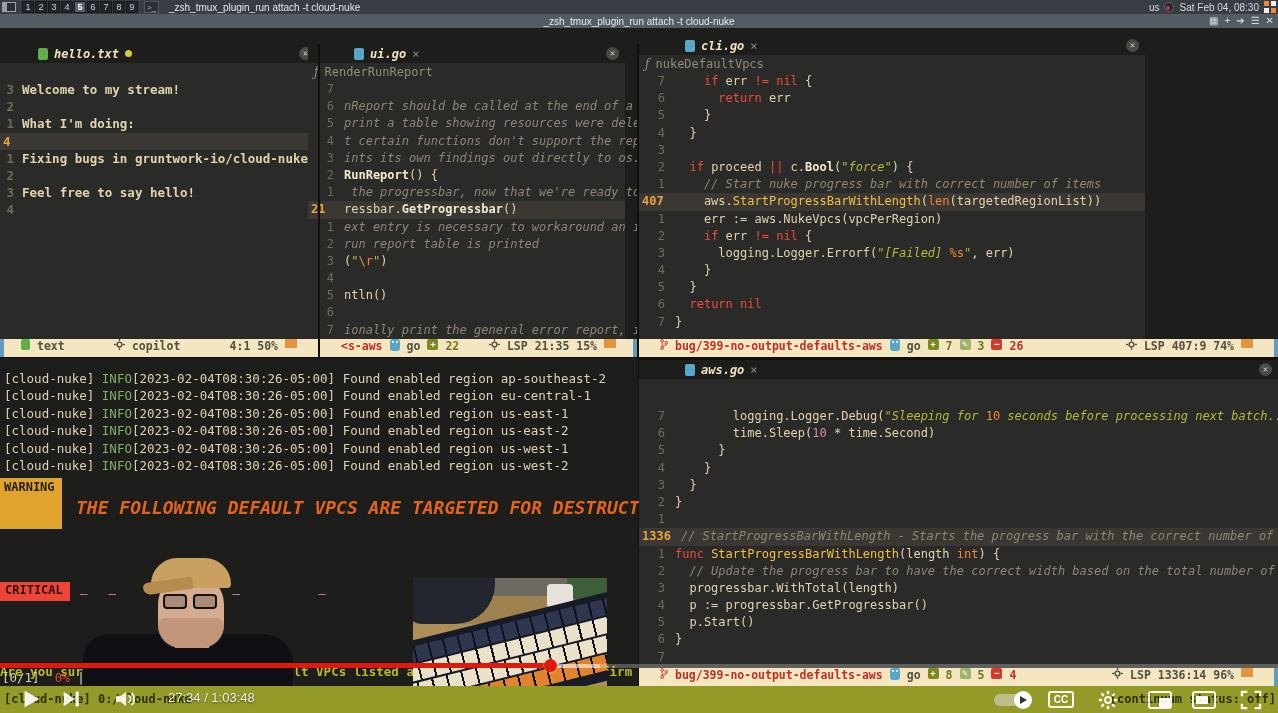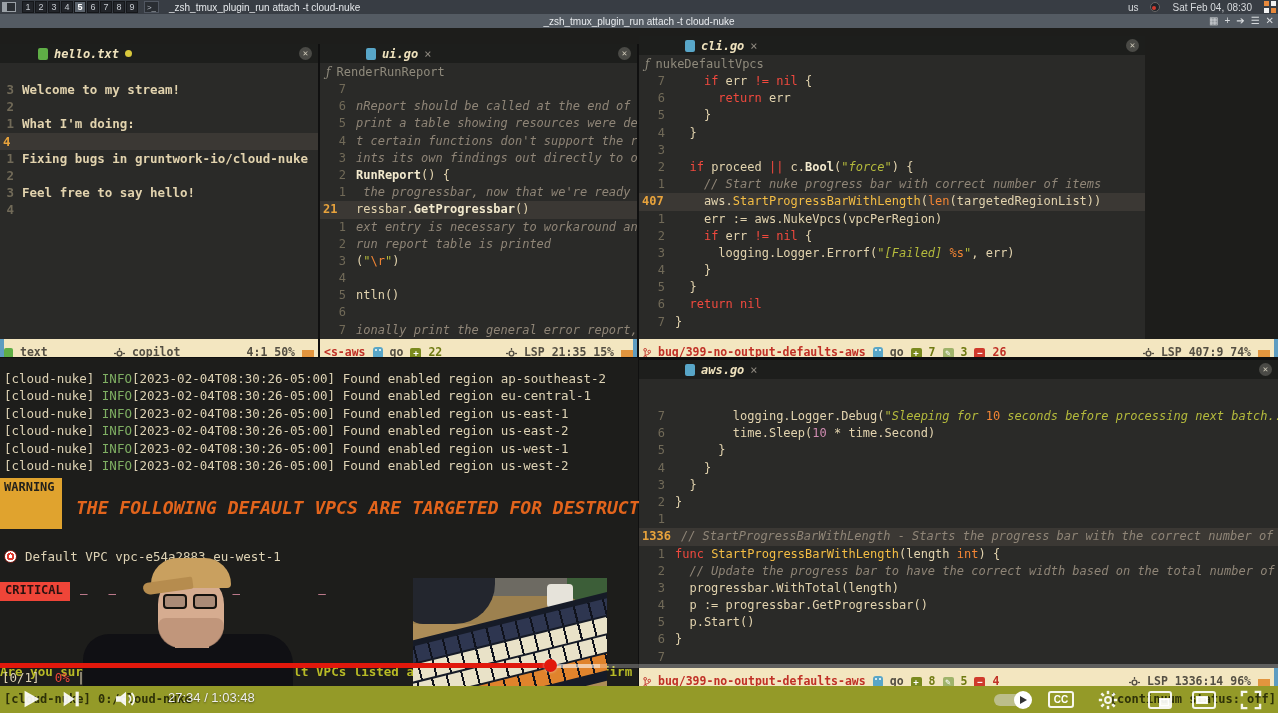--- a/index.html
+++ b/index.html
@@ -13,21 +13,21 @@
   #screen{position:relative;width:1278px;height:713px;overflow:hidden;background:#1d1d1b}
 
   
   .panel1{position:absolute;left:0;top:0;width:1278px;height:14px;background:#383d44;display:flex;align-items:center;font-family:"Liberation Sans",sans-serif;font-size:10px;color:#d7dadd}
   .pager{width:14px;height:10px;margin-left:2px;border:1px solid #9aa0a6;border-left-width:5px;background:#2a2e33}
   .ws-row{display:flex;margin-left:6px;gap:1px}
   .ws-cell{width:12px;height:12px;display:flex;align-items:center;justify-content:center;background:#22252a;color:#c7cbd0;border:1px solid #15171a;font-size:9px}
   .ws-cell.active{background:#5b636c;color:#fff;font-weight:bold}
   .launcher{width:15px;height:12px;margin-left:6px;background:#2a2e33;border:1px solid #515761;color:#b9bfc7;font-size:8px;display:flex;align-items:center;justify-content:center}
   .panel-title{margin-left:10px;color:#e4e7ea}
-  .panel-right{margin-left:auto;display:flex;align-items:center;gap:12px;margin-right:2px}
+  .panel-right{margin-left:auto;display:flex;align-items:center;gap:5px;margin-right:2px}
   .rec-dot{width:10px;height:10px;border-radius:50%;background:#20242a;border:1px solid #666;position:relative}
   .rec-dot::after{content:"";position:absolute;left:1px;bottom:1px;width:4px;height:4px;border-radius:50%;background:#d03a2e}
   .grid-ico{width:12px;height:12px;background:
     linear-gradient(90deg,#e8893c 0 5px,transparent 5px 7px,#f2f2f2 7px 12px) top/12px 5px no-repeat,
     linear-gradient(90deg,#f2f2f2 0 5px,transparent 5px 7px,#e8893c 7px 12px) bottom/12px 5px no-repeat}
 
   .panel2{position:absolute;left:0;top:14px;width:1278px;height:14px;background:#545b63;display:flex;align-items:center;justify-content:center;font-family:"Liberation Sans",sans-serif;font-size:10px;color:#e8ebee}
   .panel2 .win-icos{position:absolute;right:4px;top:1px;display:flex;gap:6px;color:#d7dadd;font-size:10px}
 
   .menubar{position:absolute;left:0;top:28px;width:1278px;height:16px;background:#f3f1ef;border-bottom:1px solid #cfcdca;display:flex;align-items:center;gap:0;font-family:"Liberation Sans",sans-serif;font-size:12px;color:#2b2b2b}
@@ -49,21 +49,21 @@
   .code-line.cur{background:var(--curline)}
   .gut{flex:0 0 36px;text-align:right;padding-right:10px;color:var(--gutter)}
   .gut.small{flex:0 0 22px;padding-right:8px}
   .cur .gut{text-align:left;padding-left:3px;color:var(--curnum);font-weight:bold}
   .tk-p{color:var(--fg)} .tk-b{color:#f2e9cd;font-weight:bold}
   .tk-c{color:var(--comment);font-style:italic}
   .tk-k{color:var(--red)} .tk-s{color:var(--string);font-style:italic}
   .tk-f{color:var(--yellow);font-weight:normal} .tk-o{color:var(--orange)} .tk-n{color:var(--purple)}
   .hello-line{font-weight:bold;font-size:12.5px}
 
-  .statusbar{position:absolute;height:20px;background:var(--status-bg);display:flex;align-items:flex-end;gap:7px;font-size:11.5px;font-weight:bold;color:var(--status-fg);padding:0 4px}
+  .statusbar{position:absolute;height:20px;background:var(--status-bg);display:flex;align-items:flex-start;gap:7px;font-size:11.5px;font-weight:bold;color:var(--status-fg);padding:0 21px}
   .st-red{color:#c03026}
   .st-green{color:#6f7a12}
   .st-spacer{flex:1}
   .chip{width:12px;height:9px;background:#e2953e}
   .bluebar{position:absolute;width:4px;height:18px;background:#5e9cc0}
   .diff-ico{display:inline-block;width:11px;height:11px;border-radius:2px;color:#fff;font-size:9px;line-height:11px;text-align:center;font-weight:bold}
   .gear10{display:inline-block;width:11px;height:11px}
   .gopher{display:inline-block;width:10px;height:12px;border-radius:3px;background:#58a6c8;position:relative}
   .gopher::after{content:"";position:absolute;left:2px;top:2px;width:2px;height:2px;background:#fff;border-radius:50%;box-shadow:4px 0 0 #fff}
   .branch-ico{display:inline-block;width:8px;height:11px}
@@ -168,21 +168,21 @@
       <div class="tab" style="margin-left:28px">
         <span class="file-ico"></span>
         <span>hello.txt</span>
         <span class="mod-dot"></span>
       </div>
       <div class="pane-close">✕</div>
     </div>
     <div class="code" id="code-hello" style="top:37px"><div class="code-line hello-line"><span class="gut small">3</span><span class="tk-p">Welcome to my stream!</span></div><div class="code-line hello-line"><span class="gut small">2</span></div><div class="code-line hello-line"><span class="gut small">1</span><span class="tk-p">What I'm doing:</span></div><div class="code-line cur hello-line"><span class="gut small">4</span></div><div class="code-line hello-line"><span class="gut small">1</span><span class="tk-p">Fixing bugs in gruntwork-io/cloud-nuke</span></div><div class="code-line hello-line"><span class="gut small">2</span></div><div class="code-line hello-line"><span class="gut small">3</span><span class="tk-p">Feel free to say hello!</span></div><div class="code-line hello-line"><span class="gut small">4</span></div></div>
   </div>
 
-  <div class="pane" style="left:320px;top:44px;width:317px;height:314px">
+  <div class="pane" style="left:308px;top:44px;width:317px;height:314px">
     <div class="tabbar">
       <div class="tab" style="margin-left:36px">
         <span class="file-ico go"></span>
         <span>ui.go</span>
         <span class="tab-close">×</span>
       </div>
       <div class="pane-close">✕</div>
     </div>
     <div class="breadcrumb">
       <span class="fsym">ƒ</span>
@@ -289,24 +289,20 @@
     <div id="term-log" style="padding-top:12px">
         <div class="log-line"><span>[cloud-nuke] </span><span class="lv-info">INFO</span><span>[2023-02-04T08:30:26-05:00] Found enabled region ap-southeast-2</span></div>
         <div class="log-line"><span>[cloud-nuke] </span><span class="lv-info">INFO</span><span>[2023-02-04T08:30:26-05:00] Found enabled region eu-central-1</span></div>
         <div class="log-line"><span>[cloud-nuke] </span><span class="lv-info">INFO</span><span>[2023-02-04T08:30:26-05:00] Found enabled region us-east-1</span></div>
         <div class="log-line"><span>[cloud-nuke] </span><span class="lv-info">INFO</span><span>[2023-02-04T08:30:26-05:00] Found enabled region us-east-2</span></div>
         <div class="log-line"><span>[cloud-nuke] </span><span class="lv-info">INFO</span><span>[2023-02-04T08:30:26-05:00] Found enabled region us-west-1</span></div>
         <div class="log-line"><span>[cloud-nuke] </span><span class="lv-info">INFO</span><span>[2023-02-04T08:30:26-05:00] Found enabled region us-west-2</span></div>
       </div>
     <div class="warn-badge">WARNING</div>
     <div class="warn-msg">THE FOLLOWING DEFAULT VPCS ARE TARGETED FOR DESTRUCTION</div>
-    <div class="vpc-line">
-      <span class="target-ico"></span>
-      <span>Default VPC vpc-e54a2883 eu-west-1</span>
-    </div>
     <div class="crit-badge">CRITICAL</div>
     <div class="dashes">—  —         —  —        —</div>
     <div class="prompt">
       <div>Are you sure you want to nuke the default VPCs listed above? Enter 'nuke' to confirm (or exit w</div>
       
     </div>
     <div class="nuke-progress"><span>[0/1]</span>  <span class="pct">0%</span> <span>|</span> <span>0s</span><span class="cursor"></span></div>
   </div>
 
   <div class="pane" style="left:639px;top:360px;width:639px;height:326px">

